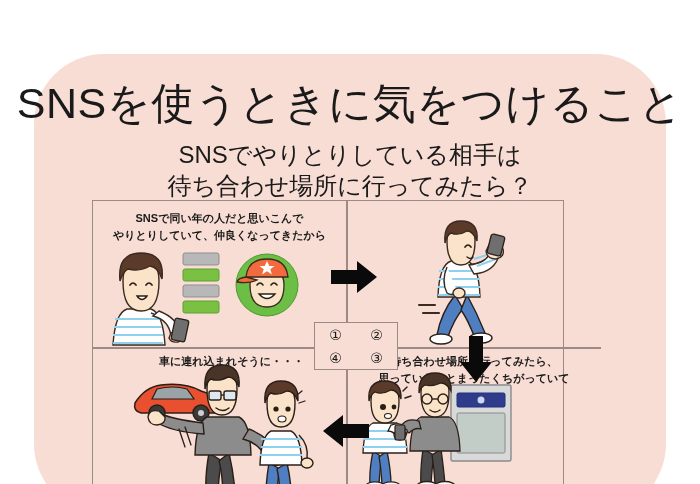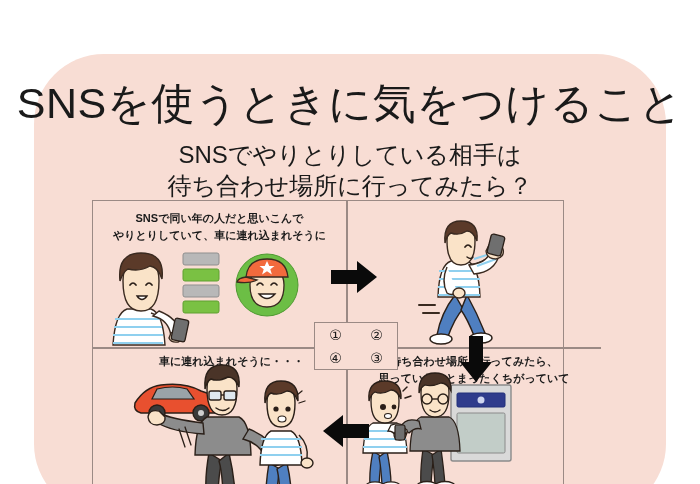--- a/index.html
+++ b/index.html
@@ -72,21 +72,21 @@
     <div>待ち合わせ場所に行ってみたら？</div>
   </div>
 
   <div class="grid">
     <div class="vline"></div>
     <div class="hline"></div>
 
     <div class="cell c1">
       <div class="cap t">
         <div>SNSで同い年の人だと思いこんで</div>
-        <div>やりとりしていて、車に連れ込まれそうに</div>
+        <div>やりとりしていて、仲良くなってきたから</div>
       </div>
 
       <div class="ill" style="left:14px;top:48px;">
         <svg width="230" height="96" viewBox="0 0 230 96">
 
           <g>
             <rect x="76" y="4" width="36" height="12" rx="2" fill="#b8b8b8" stroke="#8f8f8f" stroke-width="1"></rect>
             <rect x="76" y="20" width="36" height="12" rx="2" fill="#7ac143" stroke="#5fa030" stroke-width="1"></rect>
             <rect x="76" y="36" width="36" height="12" rx="2" fill="#b8b8b8" stroke="#8f8f8f" stroke-width="1"></rect>
             <rect x="76" y="52" width="36" height="12" rx="2" fill="#7ac143" stroke="#5fa030" stroke-width="1"></rect>

